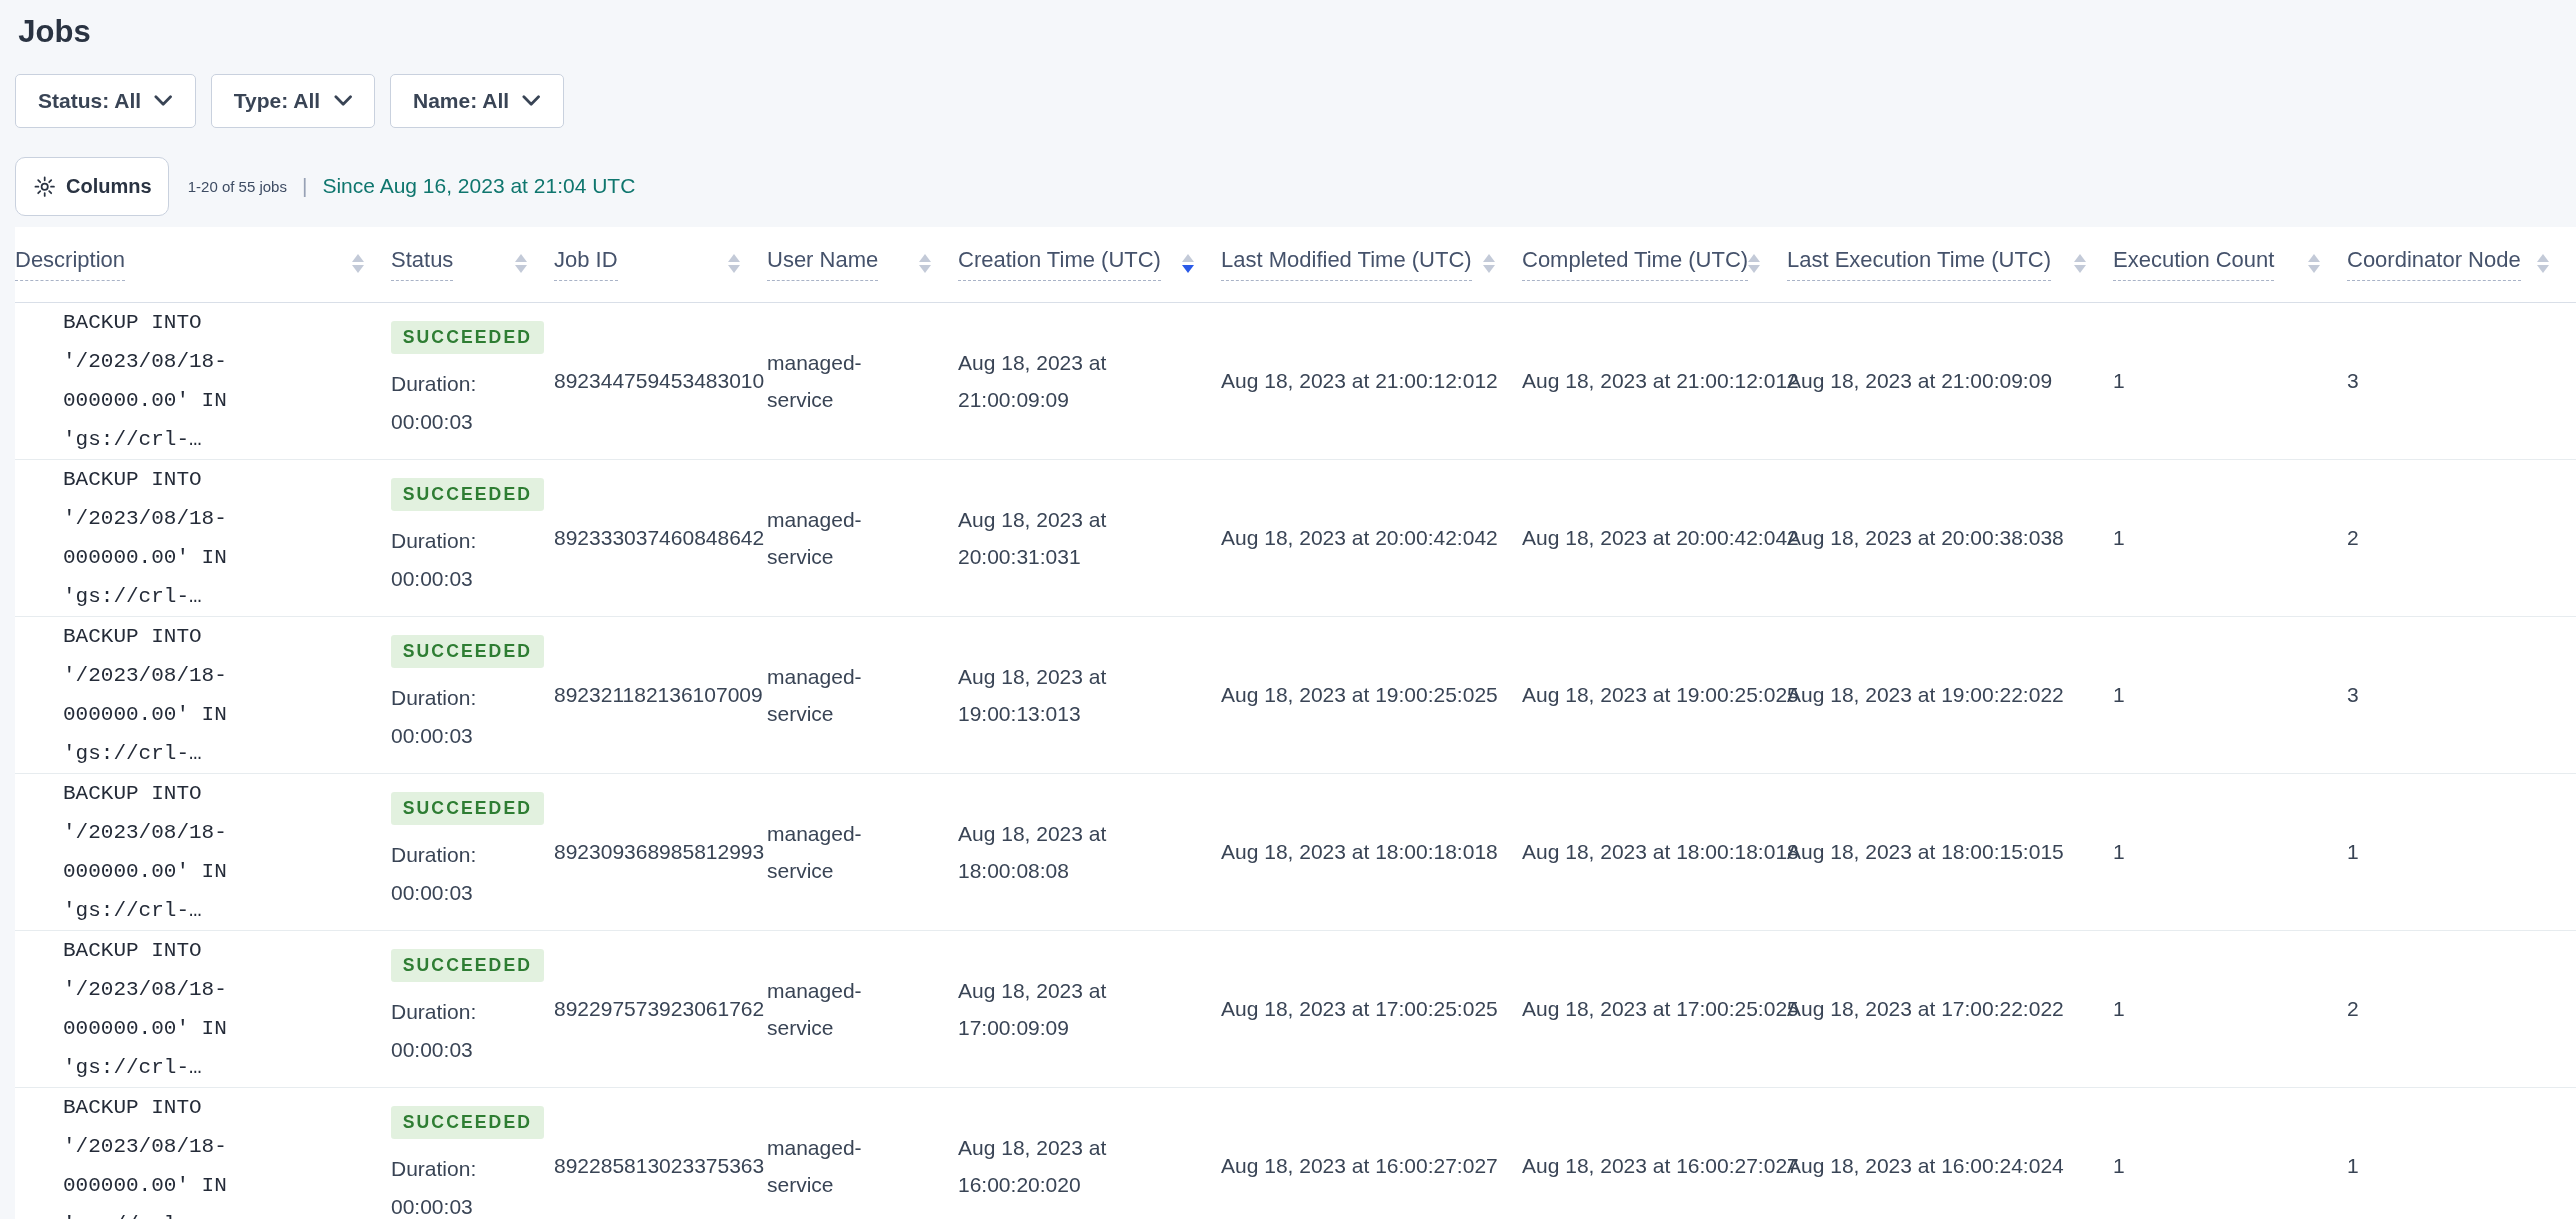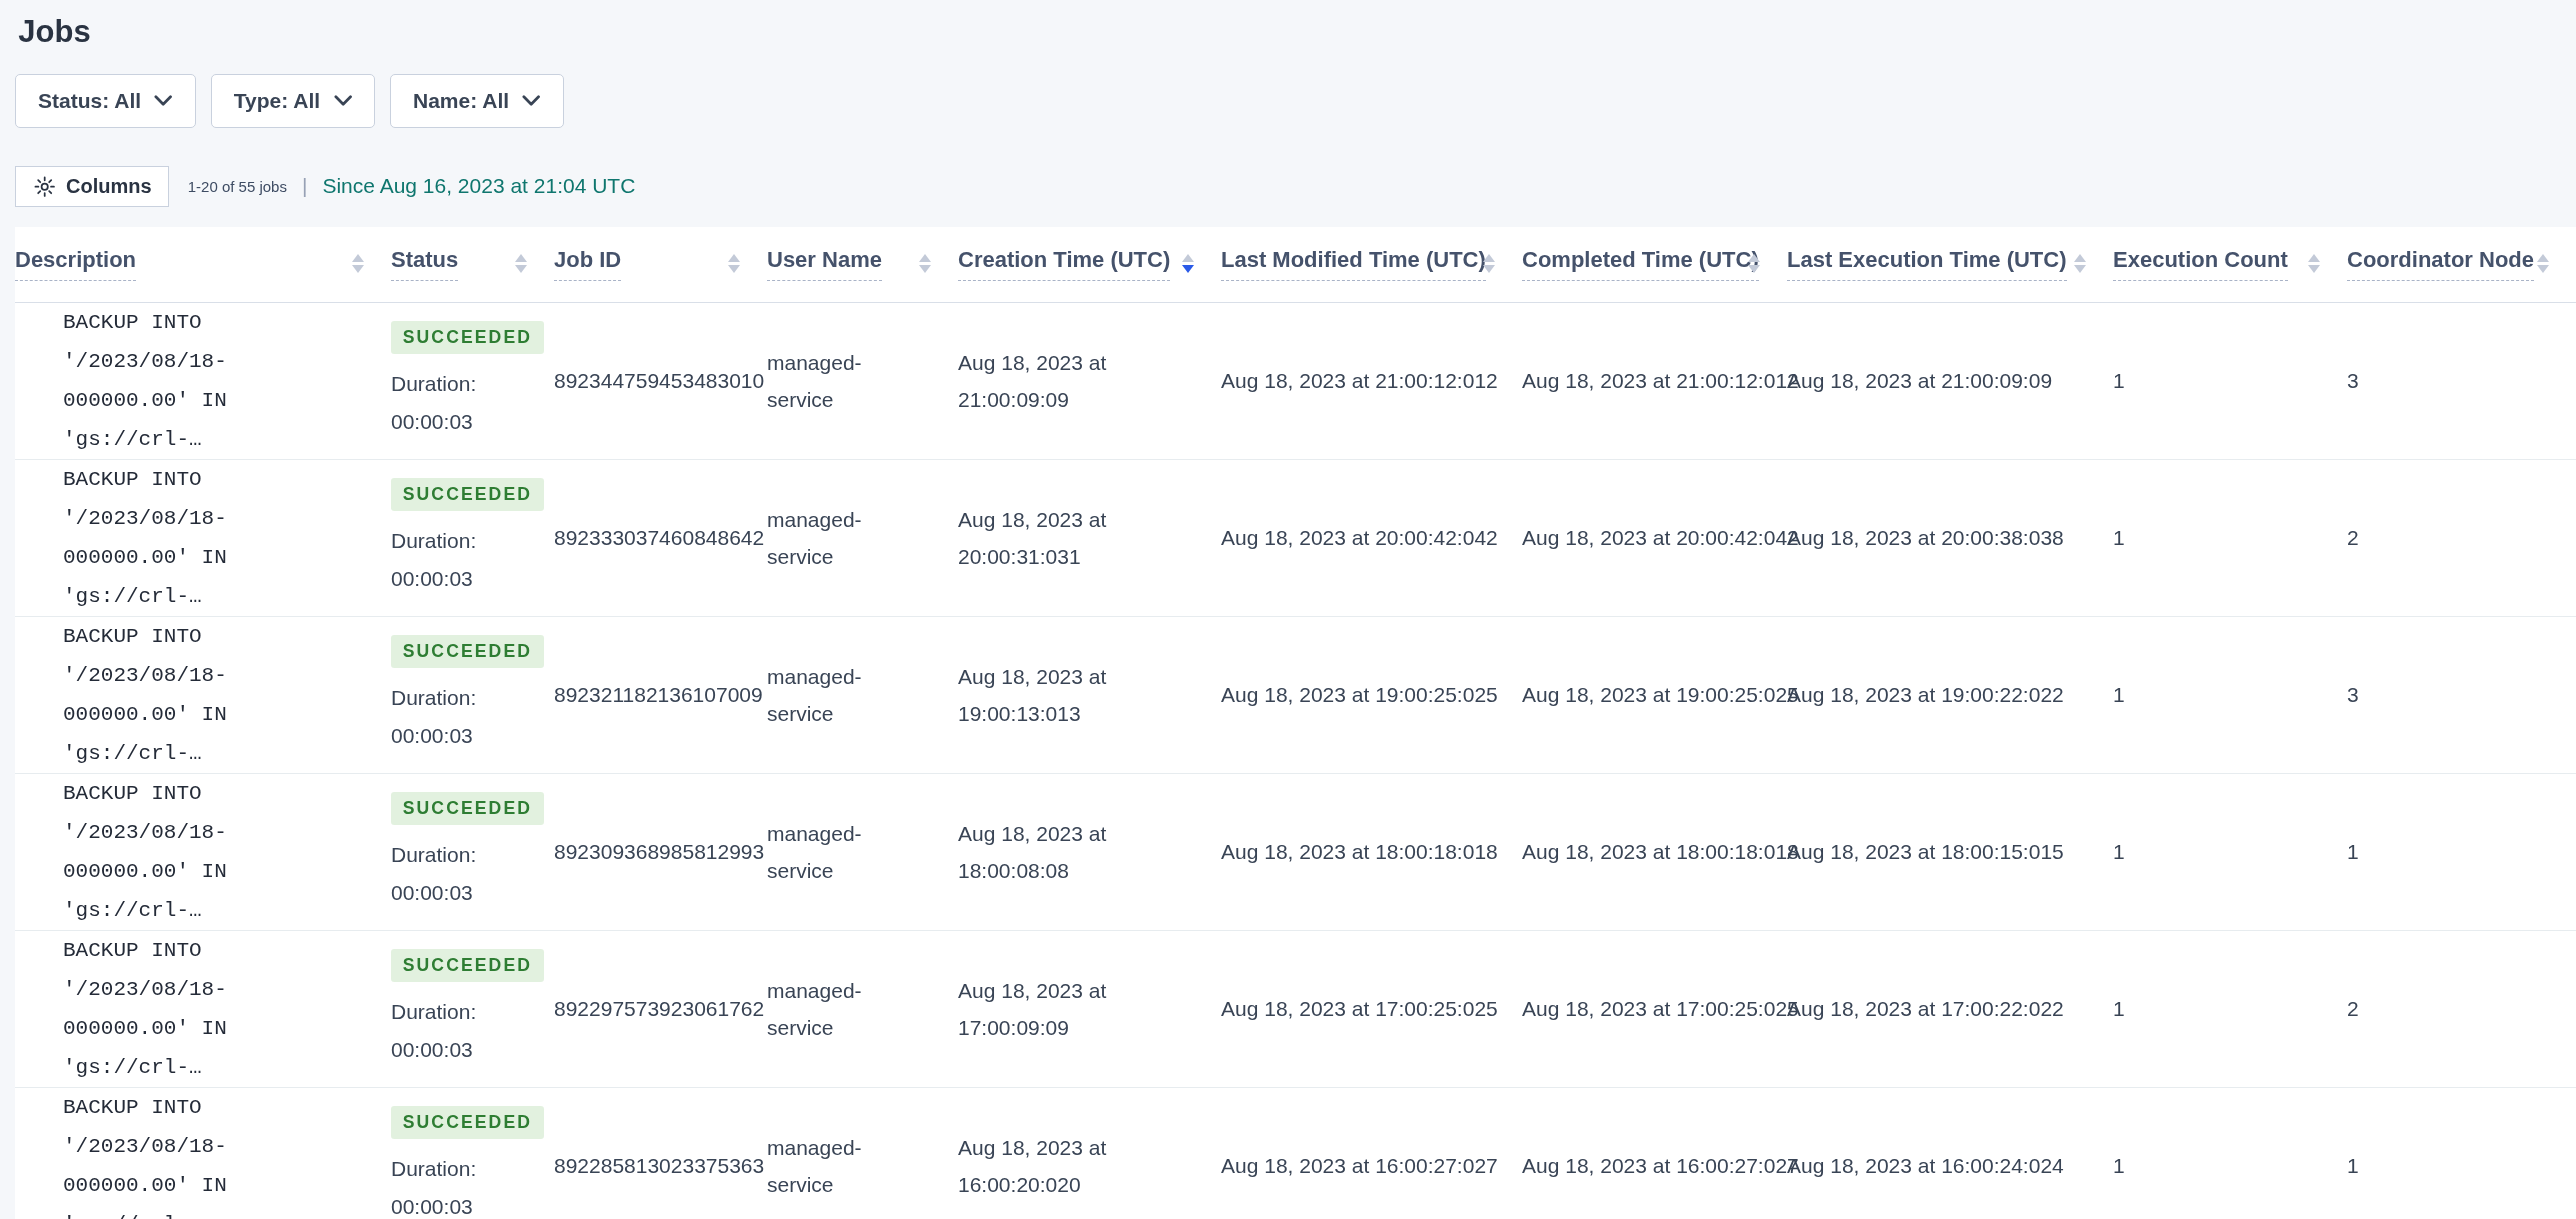--- a/index.html
+++ b/index.html
@@ -19,34 +19,34 @@
   .filters{display:flex;gap:15px;margin-top:23.4px;}
   .filter-btn{
     background:#FFFFFF;border:0.8px solid #C9D1DE;border-radius:5px;
     height:54px;padding:0 22px;display:flex;align-items:center;gap:13.4px;
     font-size:21px;font-weight:700;color:#394455;cursor:pointer;
     font-family:"Liberation Sans", sans-serif;
   }
   
   .toolbar{display:flex;align-items:center;margin-top:37px;height:43px;}
   .columns-btn{
-    background:#FFFFFF;border:0.8px solid #C9D1DE;border-radius:0;
-    height:41px;padding:0 16.7px;display:flex;align-items:center;gap:10px;
+    background:#FFFFFF;border:0.8px solid #C9D1DE;border-radius:10px;
+    height:59px;padding:0 16.7px;display:flex;align-items:center;gap:10px;
     font-size:20px;font-weight:700;color:#2A3342;cursor:pointer;
     font-family:"Liberation Sans", sans-serif;
   }
   .count-text{font-size:15px;color:#3E4C63;margin-left:18.4px;}
   .sep{color:#97A1B5;margin:0 15px;font-size:21px;}
   .since-text{font-size:21px;color:#0f766e;}
   
   .table-card{background:#FFFFFF;margin-top:19px;width:2561px;}
   table{border-collapse:collapse;table-layout:fixed;width:100%;}
   th{
     text-align:left;vertical-align:middle;height:75px;
-    font-size:22px;font-weight:700;color:#45526B;
+    font-size:22px;font-weight:400;color:#45526B;
     border-bottom:0.8px solid #D9DFE8;position:relative;
     padding:0 37px 0 0;white-space:nowrap;cursor:pointer;
   }
   .th-label{
     display:inline-block;border-bottom:1.7px dashed #A9B3C7;padding-bottom:6.7px;
   }
   .sorter{
     position:absolute;right:27px;top:50%;transform:translateY(-54%);
     display:flex;flex-direction:column;gap:2.5px;cursor:pointer;
   }

